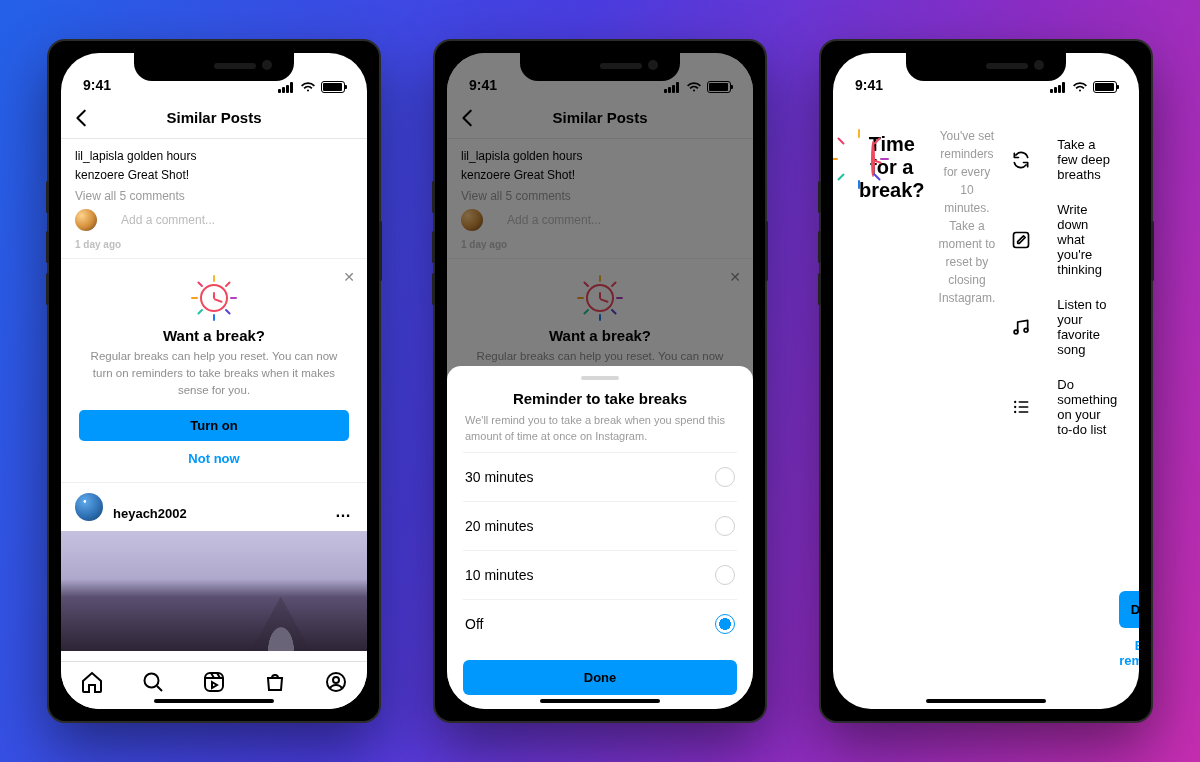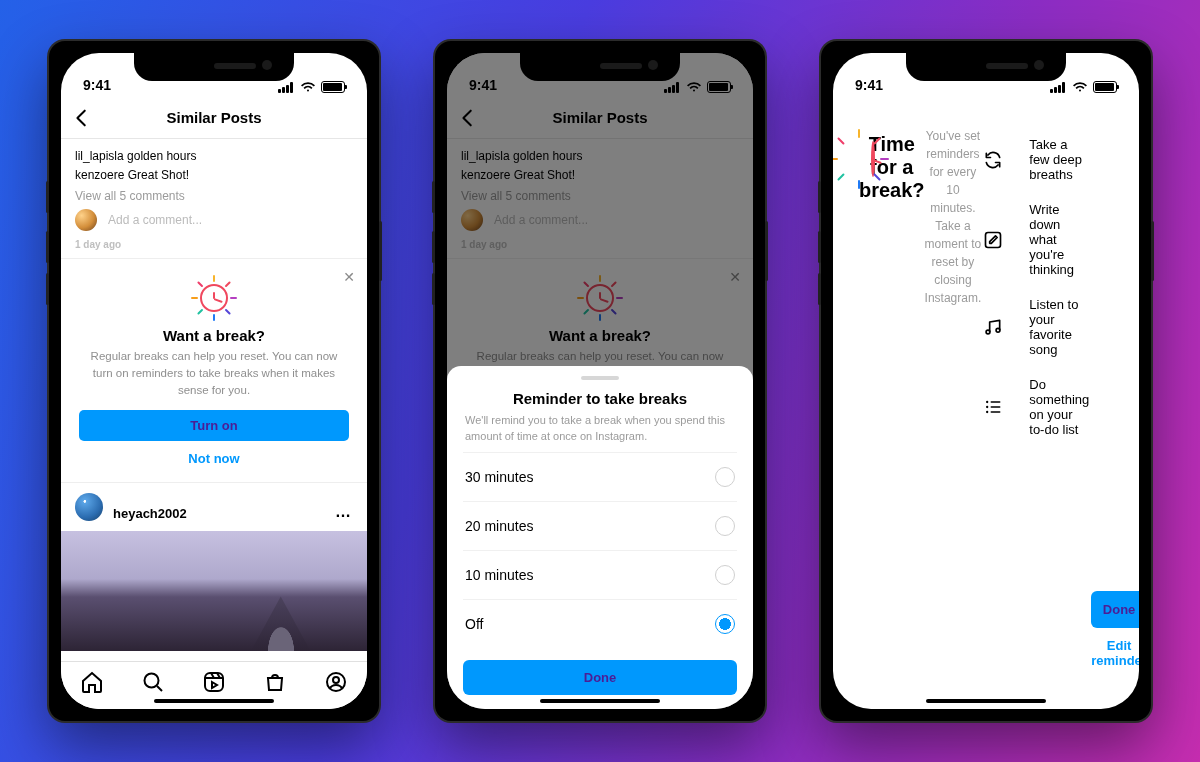--- a/index.html
+++ b/index.html
@@ -67,40 +67,40 @@
 
   
   .navhdr { height:42px; display:flex; align-items:center; border-bottom:1px solid #e6e6e6; position:relative; }
   .navhdr .back { position:absolute; left:10px; }
   .navhdr .title { flex:1; text-align:center; font-weight:600; font-size:15px; }
 
   
   .comments { padding: 8px 14px 4px; font-size:12px; line-height:1.6; }
   .comments .u { font-weight:400;margin-top:17px; }
   .viewall { color:#9b9b9b; font-size:12px; padding:0 14px; }
-  .addrow { display:flex; align-items:center; gap:11px; padding:6px 14px; }
+  .addrow { display:flex; align-items:center; gap:24px; padding:6px 14px; }
   .avatar { width:22px; height:22px; border-radius:50%; background: radial-gradient(circle at 30% 30%, #ffd28a, #d38e3a 55%, #6b3f1a); }
   .addrow span { color:#bbbbbb; font-size:12px; }
   .age { color:#bfbfbf; font-size:10px; padding:2px 14px 8px;font-weight:bold; }
 
   
   .promo { background:#fff; padding: 14px 18px 14px; position:relative; border-top:1px solid #eee; border-bottom:1px solid #eee;}
   .promo .close { position:absolute; right:12px; top:10px; color:#8a8a8a; font-size:14px; }
   .clock-icon { width:46px; height:46px; margin: 2px auto 6px; position:relative; }
   .clock-icon.lg { width:60px; height:60px; margin-bottom:14px;}
   .clock-icon .face { position:absolute; inset:9px; border:2px solid #f0485e; border-radius:50%; }
   .clock-icon.lg .face { inset:12px; }
   .clock-icon .face::before, .clock-icon .face::after { content:""; position:absolute; left:50%; top:50%; background:#f0485e; transform-origin:left center; height:2px; border-radius:1px;}
   .clock-icon .face::before { width:7px; transform:rotate(-90deg);}
   .clock-icon .face::after  { width:9px; transform:rotate(20deg);}
   .clock-icon .ray { position:absolute; left:50%; top:50%; width:2px; height:7px; border-radius:1px; transform-origin: center 23px; }
   .clock-icon.lg .ray { height:9px; transform-origin: center 30px; }
   .promo h3 { margin:4px 0 4px; text-align:center; font-size:15px; font-weight:700; }
   .promo p  { margin:0 4px 12px; text-align:center; font-size:11.5px; color:#8f8f8f; line-height:1.45; }
-  .btn { display:block; width:100%; background:#0098fd; color:#4c1d95; text-align:center; font-size:13px; font-weight:600; padding:8px 0; border-radius:5px; }
+  .btn { display:block; width:100%; background:#0098fd; color:#000000; text-align:center; font-size:13px; font-weight:600; padding:8px 0; border-radius:5px; }
   .linkbtn { display:block; text-align:center; color:#0098fd; font-size:13px; font-weight:600; padding:10px 0 2px; }
 
   
   .postrow { display:flex; align-items:flex-end; padding:10px 14px; gap:10px; }
   .postrow .pav { width:28px; height:28px; border-radius:50%; background: radial-gradient(circle at 35% 30%, #fff 4%, #5aa4e6 6%, #2b6cb0 60%, #163e66); }
   .postrow .uname { font-weight:600; font-size:13px; flex:1; }
   .postrow .more { letter-spacing:2px; font-weight:700; }
   .postimg { height:120px; background: linear-gradient(#c6c0e0 0%, #aea8cc 40%, #5a4f70 55%, #2d2435 100%); position:relative;}
   .postimg::after{ content:""; position:absolute; bottom:0; left:62%; width:60px; height:55px; background: radial-gradient(ellipse at 50% 100%, #6a6478 30%, transparent 31%),linear-gradient(#4c435e,#2d2435); clip-path: polygon(50% 0, 100% 100%, 0 100%);}
 
@@ -122,21 +122,21 @@
   .sheet p.sub { color:#9b9b9b; font-size:11px; margin:0 2px 8px; line-height:1.4;}
   .opt { display:flex; align-items:center; justify-content:space-between; padding:14px 2px; font-size:14px; border-top:1px solid #f0f0f0;text-align:right;}
   .opt:first-of-type { border-top:1px solid #eaeaea;}
   .radio { width:20px; height:20px; border:1.5px solid #d0d0d0; border-radius:50%; }
   .radio.on { border-color:#0098fd; background: radial-gradient(circle, #0098fd 45%, #fff 47%);}
   .sheet .btn { margin-top:12px; padding:10px 0; border-radius:6px;}
 
   
   .s3body { flex:1; padding: 30px 26px 17px; display:flex; }
   .s3body h2 { text-align:center; font-size:20px; font-weight:700; margin:6px 0 8px;}
-  .s3body p.sub { text-align:center; color:#9b9b9b; font-size:12px; line-height:1.5; margin:0 0 26px;}
+  .s3body p.sub { text-align:center; color:#9b9b9b; font-size:12px; line-height:1.5; margin:0 14px 26px;}
   .tips { list-style:none; padding:0 2px; margin:0;}
   .tips li { display:flex; align-items:center; gap:26px; font-size:13px; font-weight:500; padding:10px 0;}
   .tips svg { width:20px; height:20px; flex:0 0 auto; }
   .s3foot { margin-top:auto; padding:0 0 22px;}
 
   svg { display:block; }
 </style>
 </head>
 <body>
 

